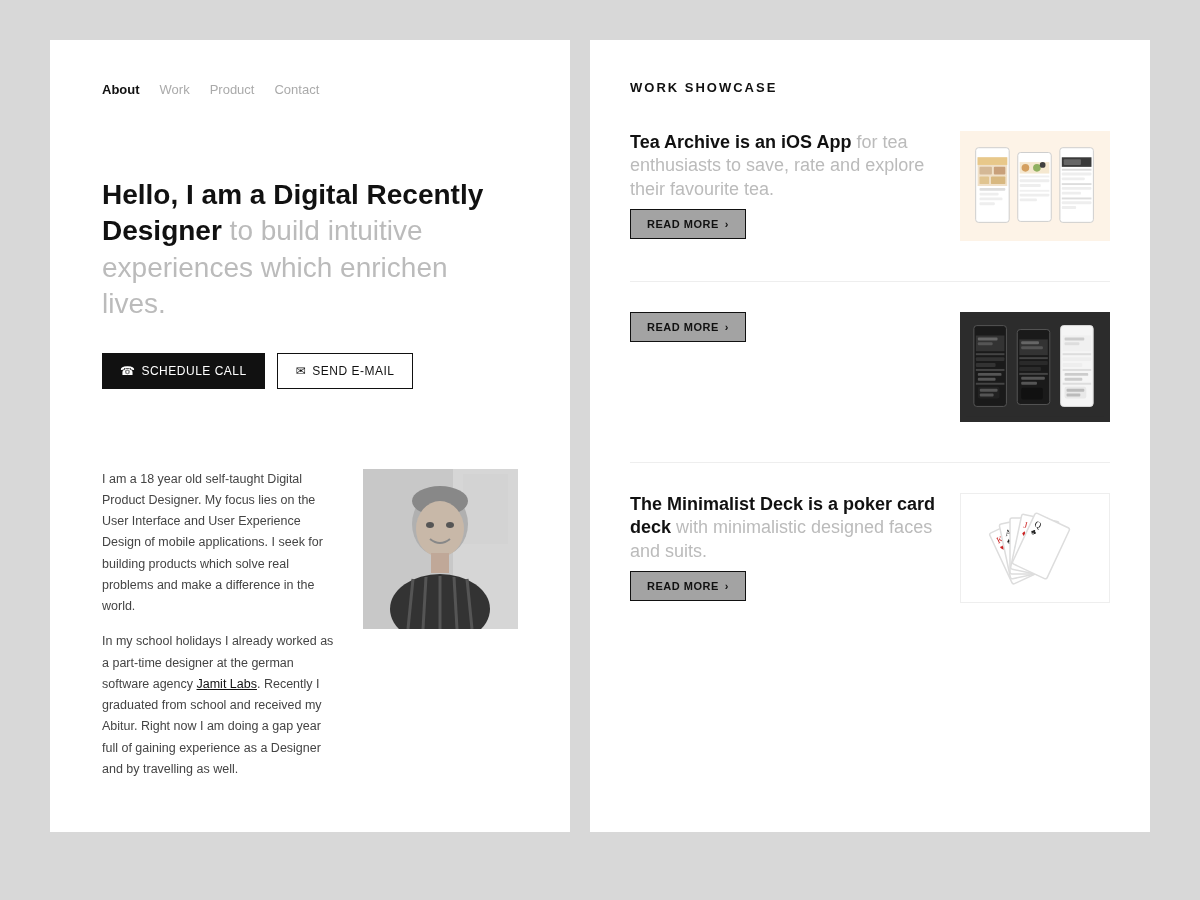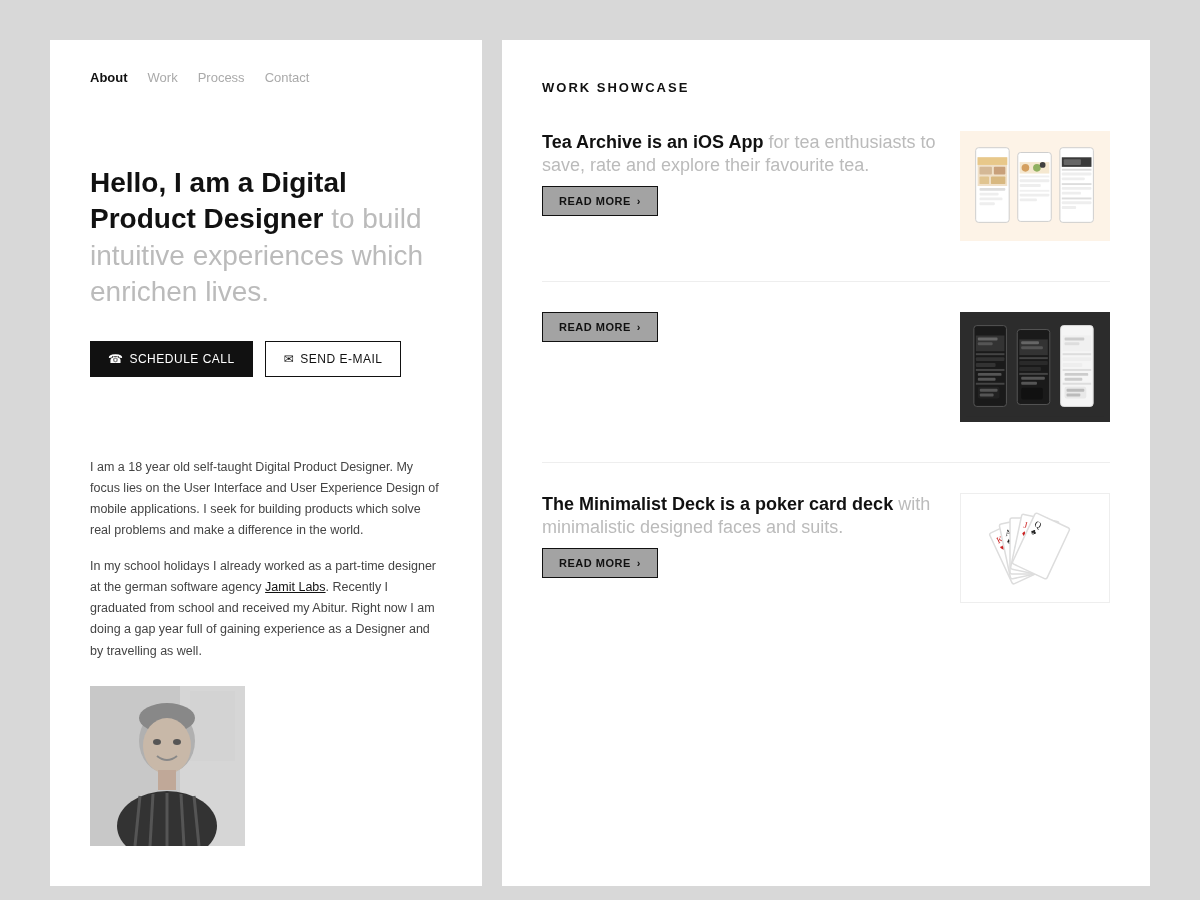--- a/index.html
+++ b/index.html
@@ -14,23 +14,23 @@
     }
     .page-wrapper {
       display: flex;
       gap: 20px;
       width: 1100px;
       max-width: 100%;
     }
     
     .left-panel {
       background: #ffffff;
-      width: 432px;
+      width: 520px;
       min-height: 780px;
-      padding: 0;
+      padding: 12px;
       flex-shrink: 0;
     }
     .nav {
       display: flex;
       gap: 20px;
       padding: 30px 40px 20px 40px;
       border-bottom: none;
     }
     .nav a {
       font-size: 13px;
@@ -88,21 +88,20 @@
       letter-spacing: 0.5px;
     }
     
     .who-section {
       padding: 40px 40px 40px 40px;
     }
     .who-inner {
       display: flex;
       gap: 24px;
       align-items: flex-start;
-      flex-direction: column;
     }
     .who-text {
       flex: 1;
     }
     .who-title {
       font-size: 13px;
       font-weight: 700;
       letter-spacing: 1px;
       color: #111;
       margin-bottom: 14px;
@@ -225,27 +224,27 @@
 </head>
 <body>
 
 <div class="page-wrapper">
 
   <div class="left-panel">
 
     <nav class="nav">
       <a class="active">About</a>
       <a>Work</a>
-      <a>Process</a>
+      <a>Product</a>
       <a>Contact</a>
     </nav>
 
     <section class="hero-section">
       <h1 class="hero-title">
-        <span class="bold">Hello, I am a Digital Product Designer</span><span class="light"> to build intuitive experiences which enrichen lives.</span>
+        <span class="bold">Hello, I am a Digital Recently Designer</span><span class="light"> to build intuitive experiences which enrichen lives.</span>
       </h1>
       <div class="hero-buttons">
         <button class="btn-primary">
           <span>☎</span>
           <span>SCHEDULE CALL</span>
         </button>
         <button class="btn-secondary">
           <span>✉</span>
           <span>SEND E-MAIL</span>
         </button>

